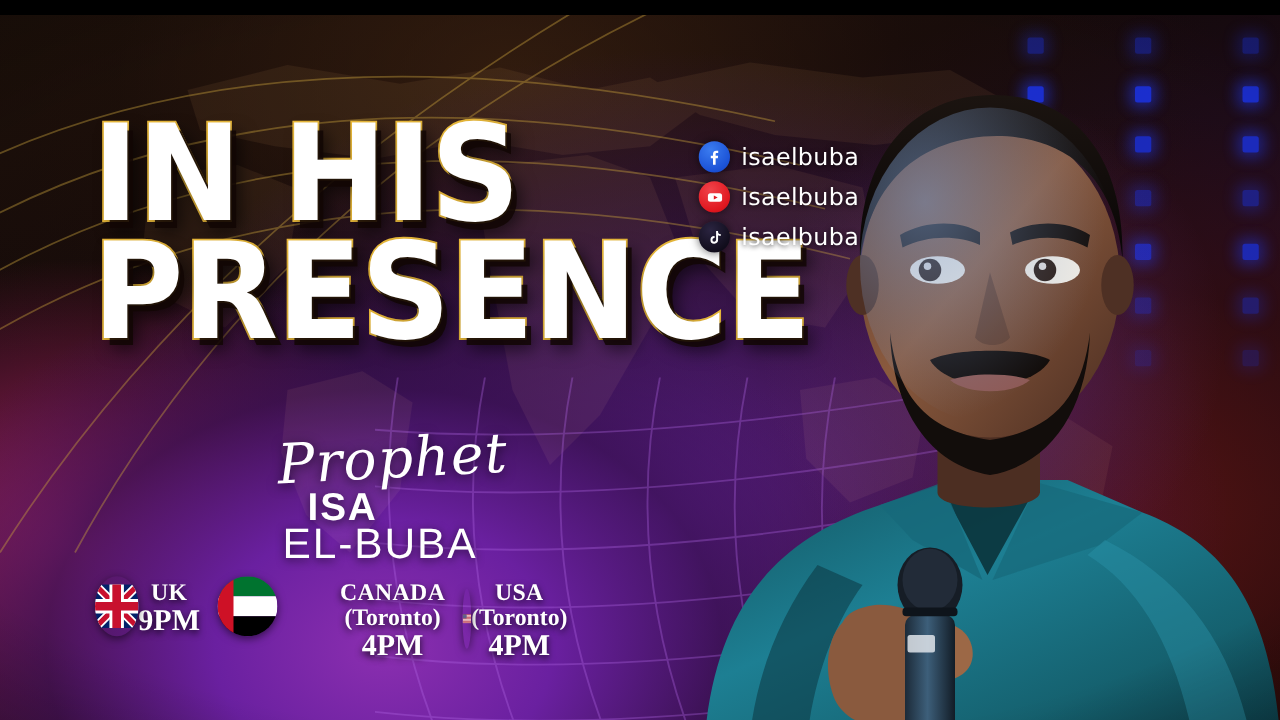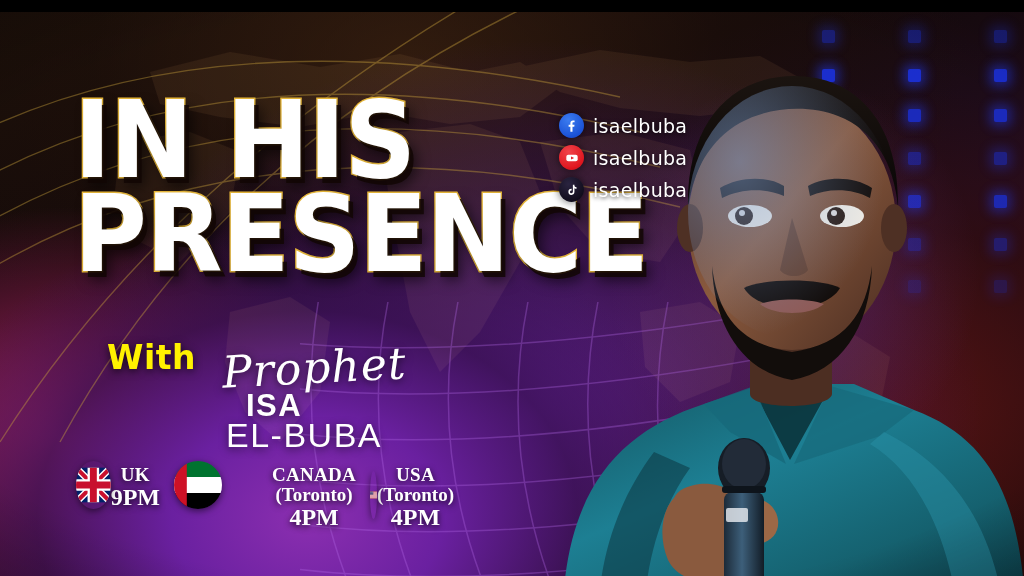--- a/index.html
+++ b/index.html
@@ -323,21 +323,20 @@
       <span class="social-badge sb-tt">
         <svg width="14" height="14" viewBox="0 0 24 24" fill="#ffffff">
           <path d="M16.2 3h-2.7v12.2a2.5 2.5 0 1 1-2.1-2.47v-2.7a5.2 5.2 0 1 0 4.8 5.17V8.9a6.4 6.4 0 0 0 3.6 1.1V7.3a3.7 3.7 0 0 1-3.6-4.3z"></path>
         </svg>
       </span>
       <span class="social-handle">isaelbuba</span>
     </div>
 
   </div>
 
-  <div class="with-word">With</div>
   <div class="prophet-script">Prophet</div>
   <div class="name-isa">ISA</div>
   <div class="name-elbuba">EL-BUBA</div>
 
   <div class="tz-row">
 
     <div class="tz-item">
       <span class="flag">
         <svg viewBox="0 0 60 60">
           <rect width="60" height="60" fill="#012169"></rect>

